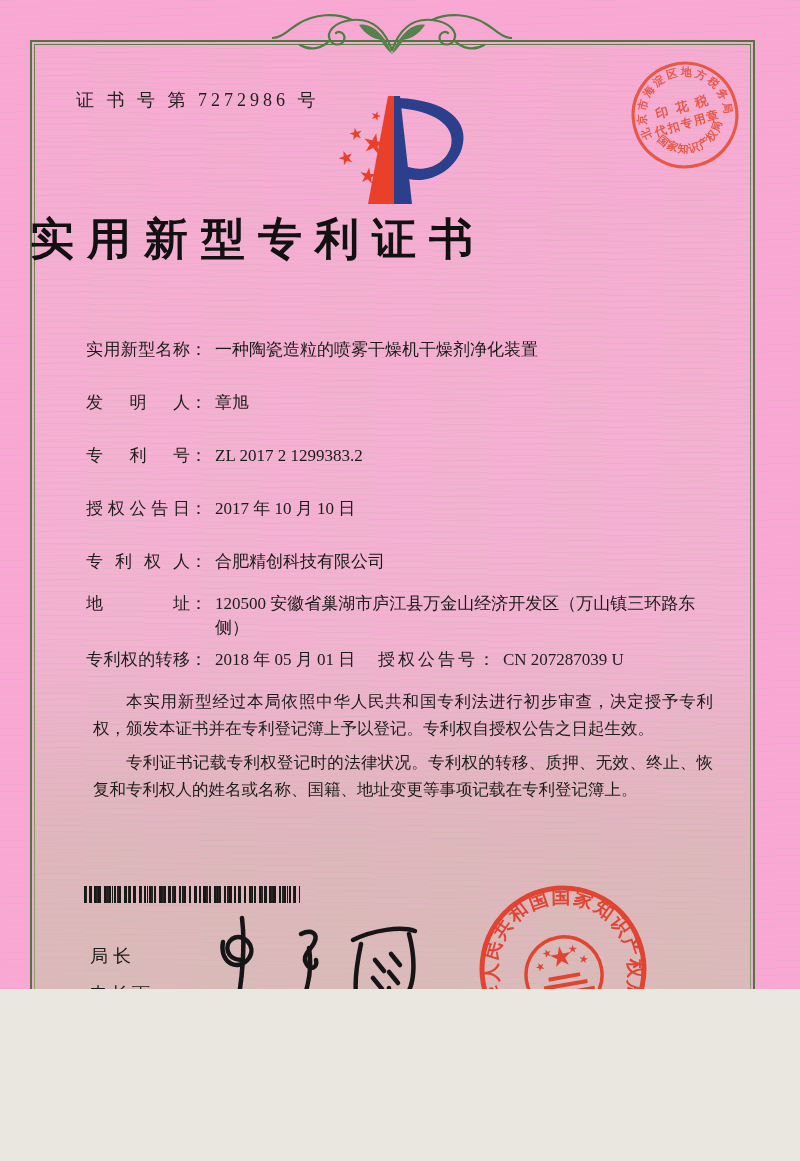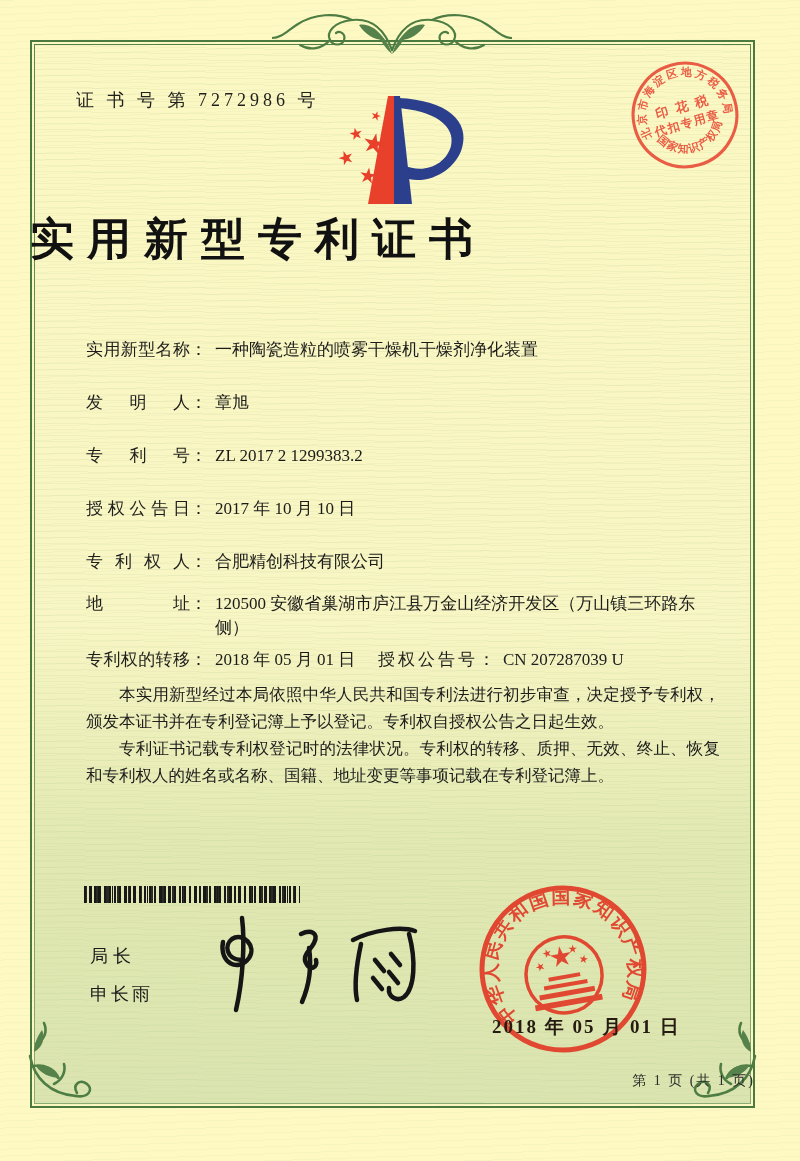--- a/index.html
+++ b/index.html
@@ -2,23 +2,23 @@
 <html><head>
 <meta charset="utf-8">
 <style>
   html,body{margin:0;padding:0;}
   body{
     font-family:"Liberation Serif","DejaVu Serif",serif;
     background:#e9e7e0;
   }
   .page{
     position:relative;
-    width:800px;height:1161px;
+    width:800px;height:989px;
     margin:0 auto;
-    background:#fef9c3;
+    background:#f9a8d4;
     overflow:hidden;
   }
   
   .page::before{
     content:"";position:absolute;inset:0;
     background:repeating-linear-gradient(178deg,
       rgba(150,180,125,0.07) 0 1px, transparent 1px 7px);
     pointer-events:none;
   }
   .border-frame{
@@ -65,21 +65,21 @@
     text-align:justify;text-align-last:justify;color:#1d1d1b;
   }
   .fcolon{display:inline-block;vertical-align:top;color:#1d1d1b;margin-right:8px;}
   .fvalue{display:inline-block;vertical-align:top;max-width:505px;color:#1b1b19;}
   .fpair2{position:absolute;left:292px;top:0;white-space:nowrap;}
   .fpair2 .flabel2{letter-spacing:3px;color:#1d1d1b;}
   .paras{
     position:absolute;left:86px;top:681px;width:634px;
     font-size:16.5px;line-height:27px;color:#1d1d1b;text-align:justify;
   }
-  .paras p{margin:0;text-indent:2em;}
+  .paras p{margin:7px;text-indent:2em;}
   .barcode{
     position:absolute;left:84px;top:886px;width:216px;height:17px;
     background:
       repeating-linear-gradient(90deg,#181818 0 2px,transparent 2px 5px),
       repeating-linear-gradient(90deg,#181818 0 1px,transparent 1px 7px),
       repeating-linear-gradient(90deg,rgba(10,10,10,.85) 0 3px,transparent 3px 11px);
   }
   .bureau-title{position:absolute;left:90px;top:944px;font-size:18px;letter-spacing:5px;color:#1b1b19;font-family:Liberation Serif, serif;}
   .bureau-name{position:absolute;left:90px;top:982px;font-size:18px;letter-spacing:3px;color:#1b1b19;font-family:Liberation Serif, serif;}
   .signature{position:absolute;left:205px;top:912px;width:220px;height:108px;}

